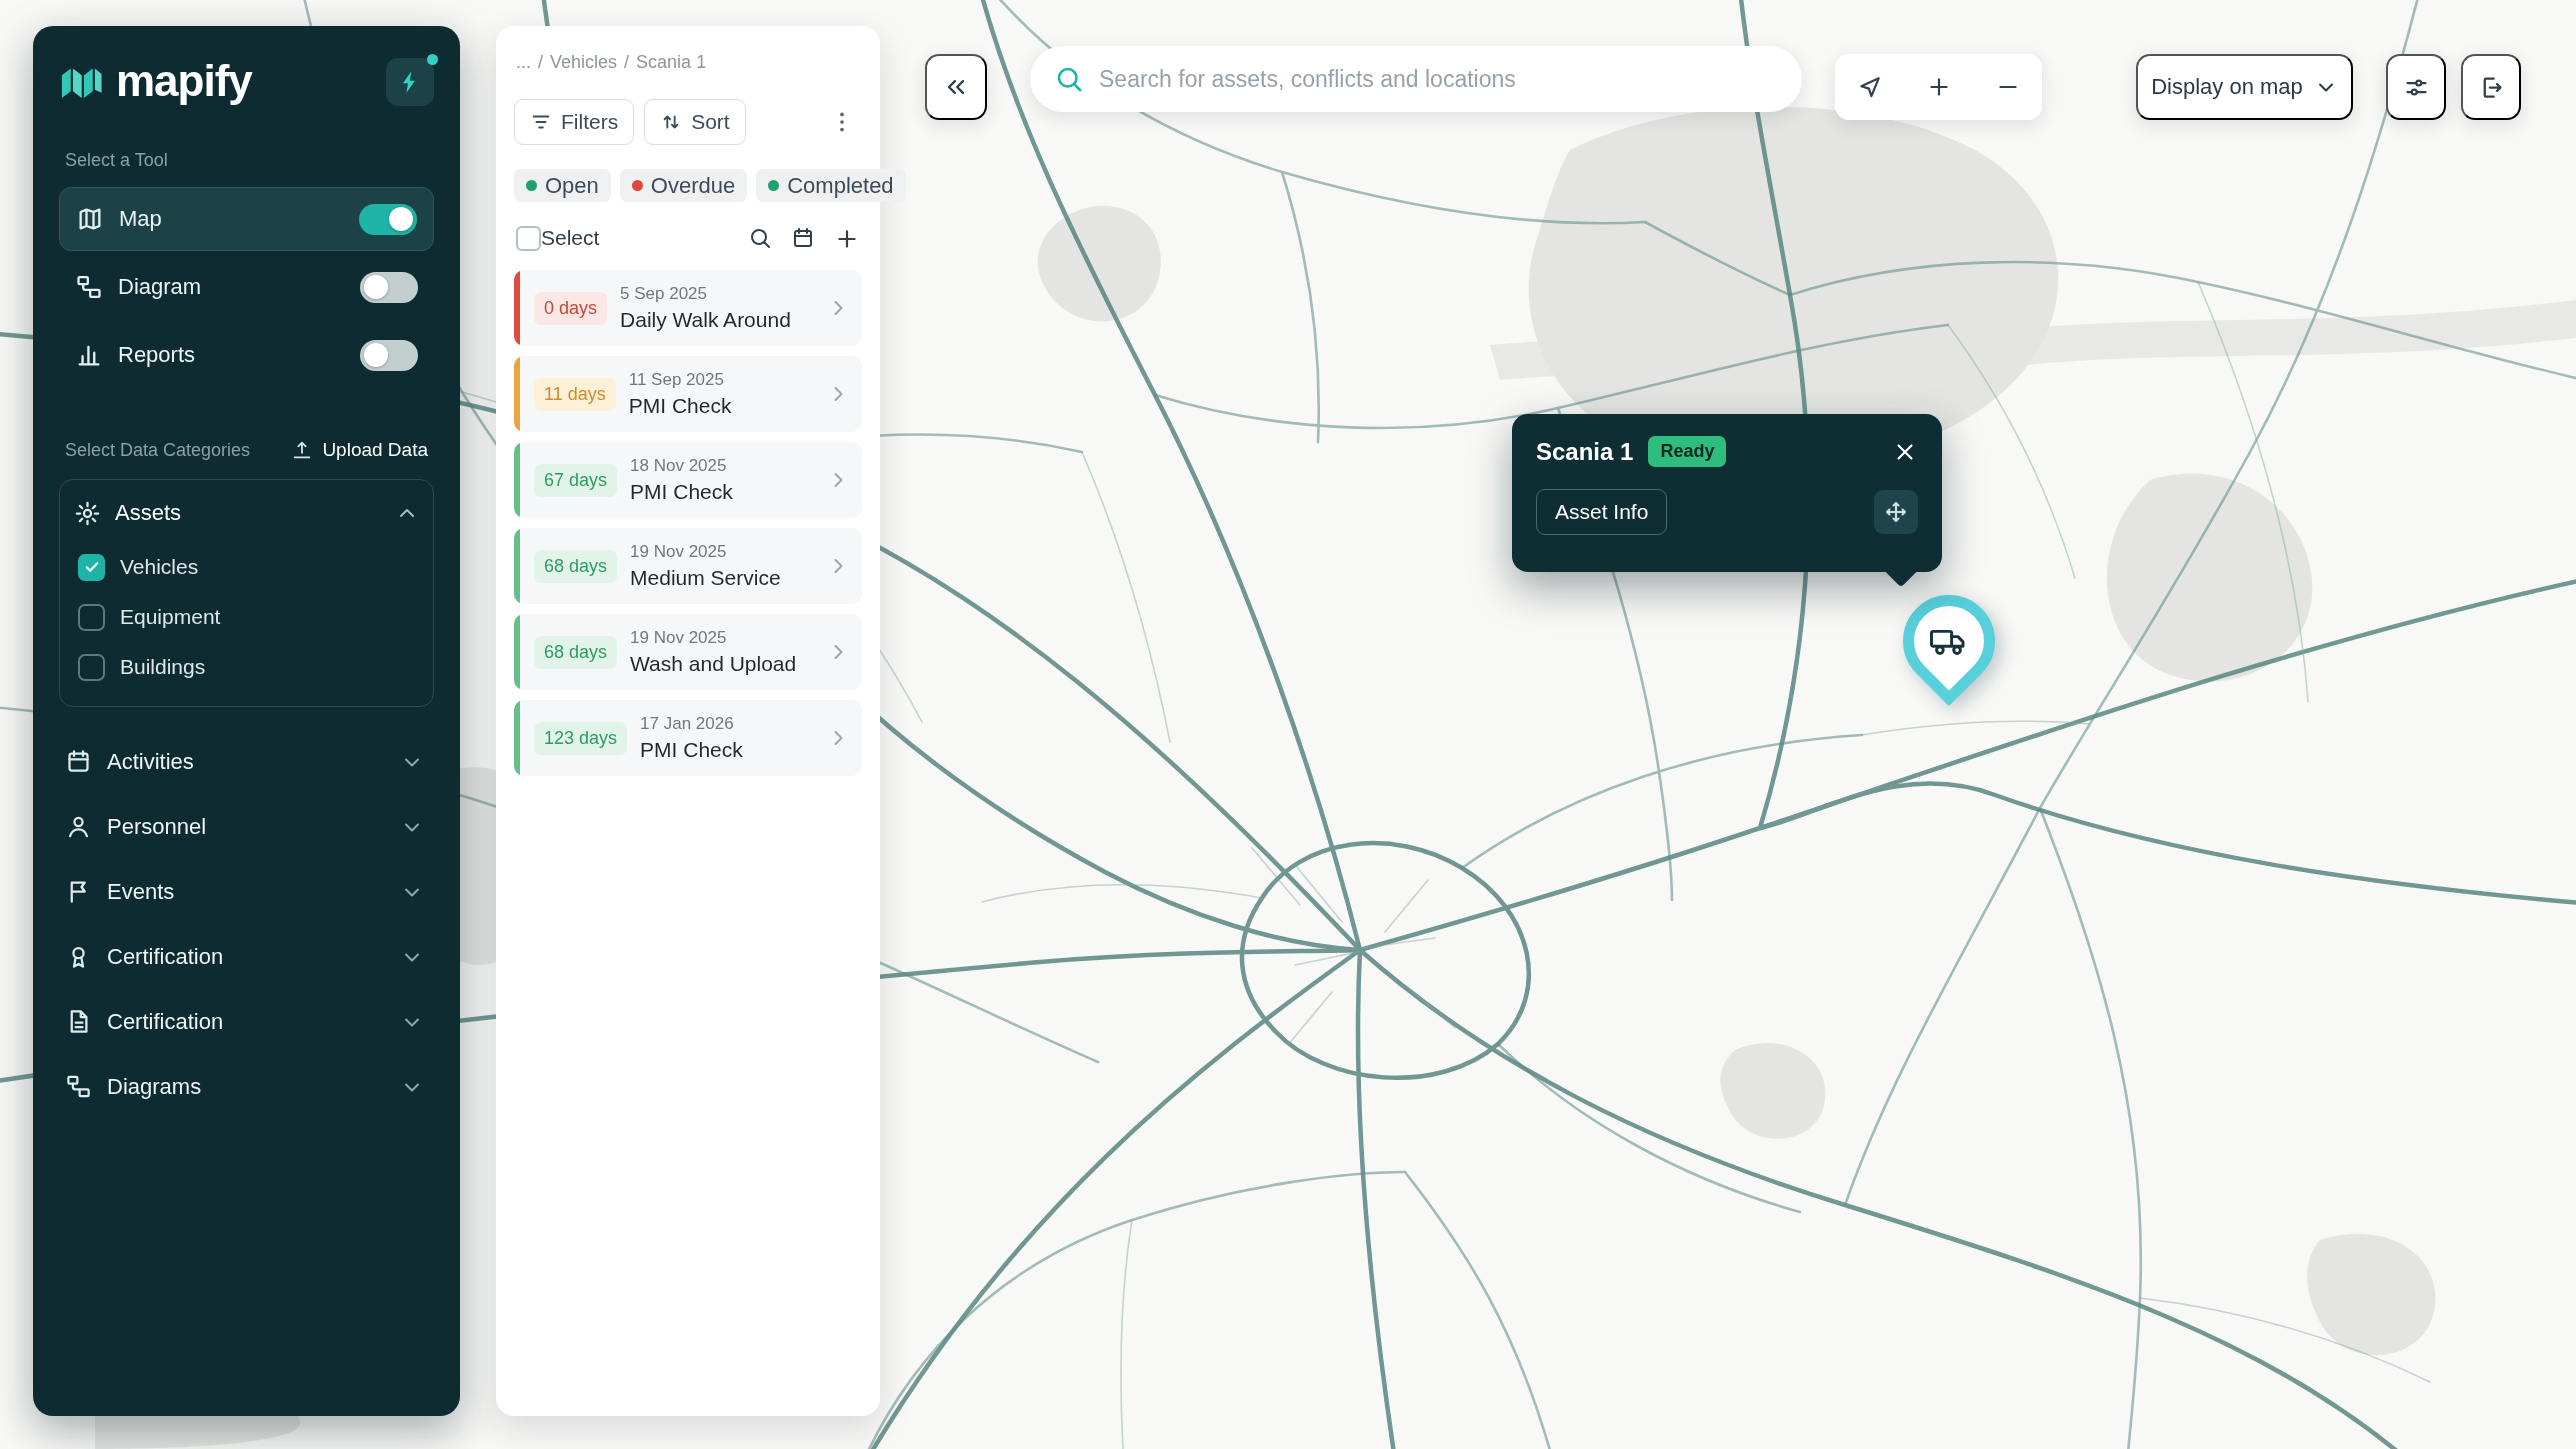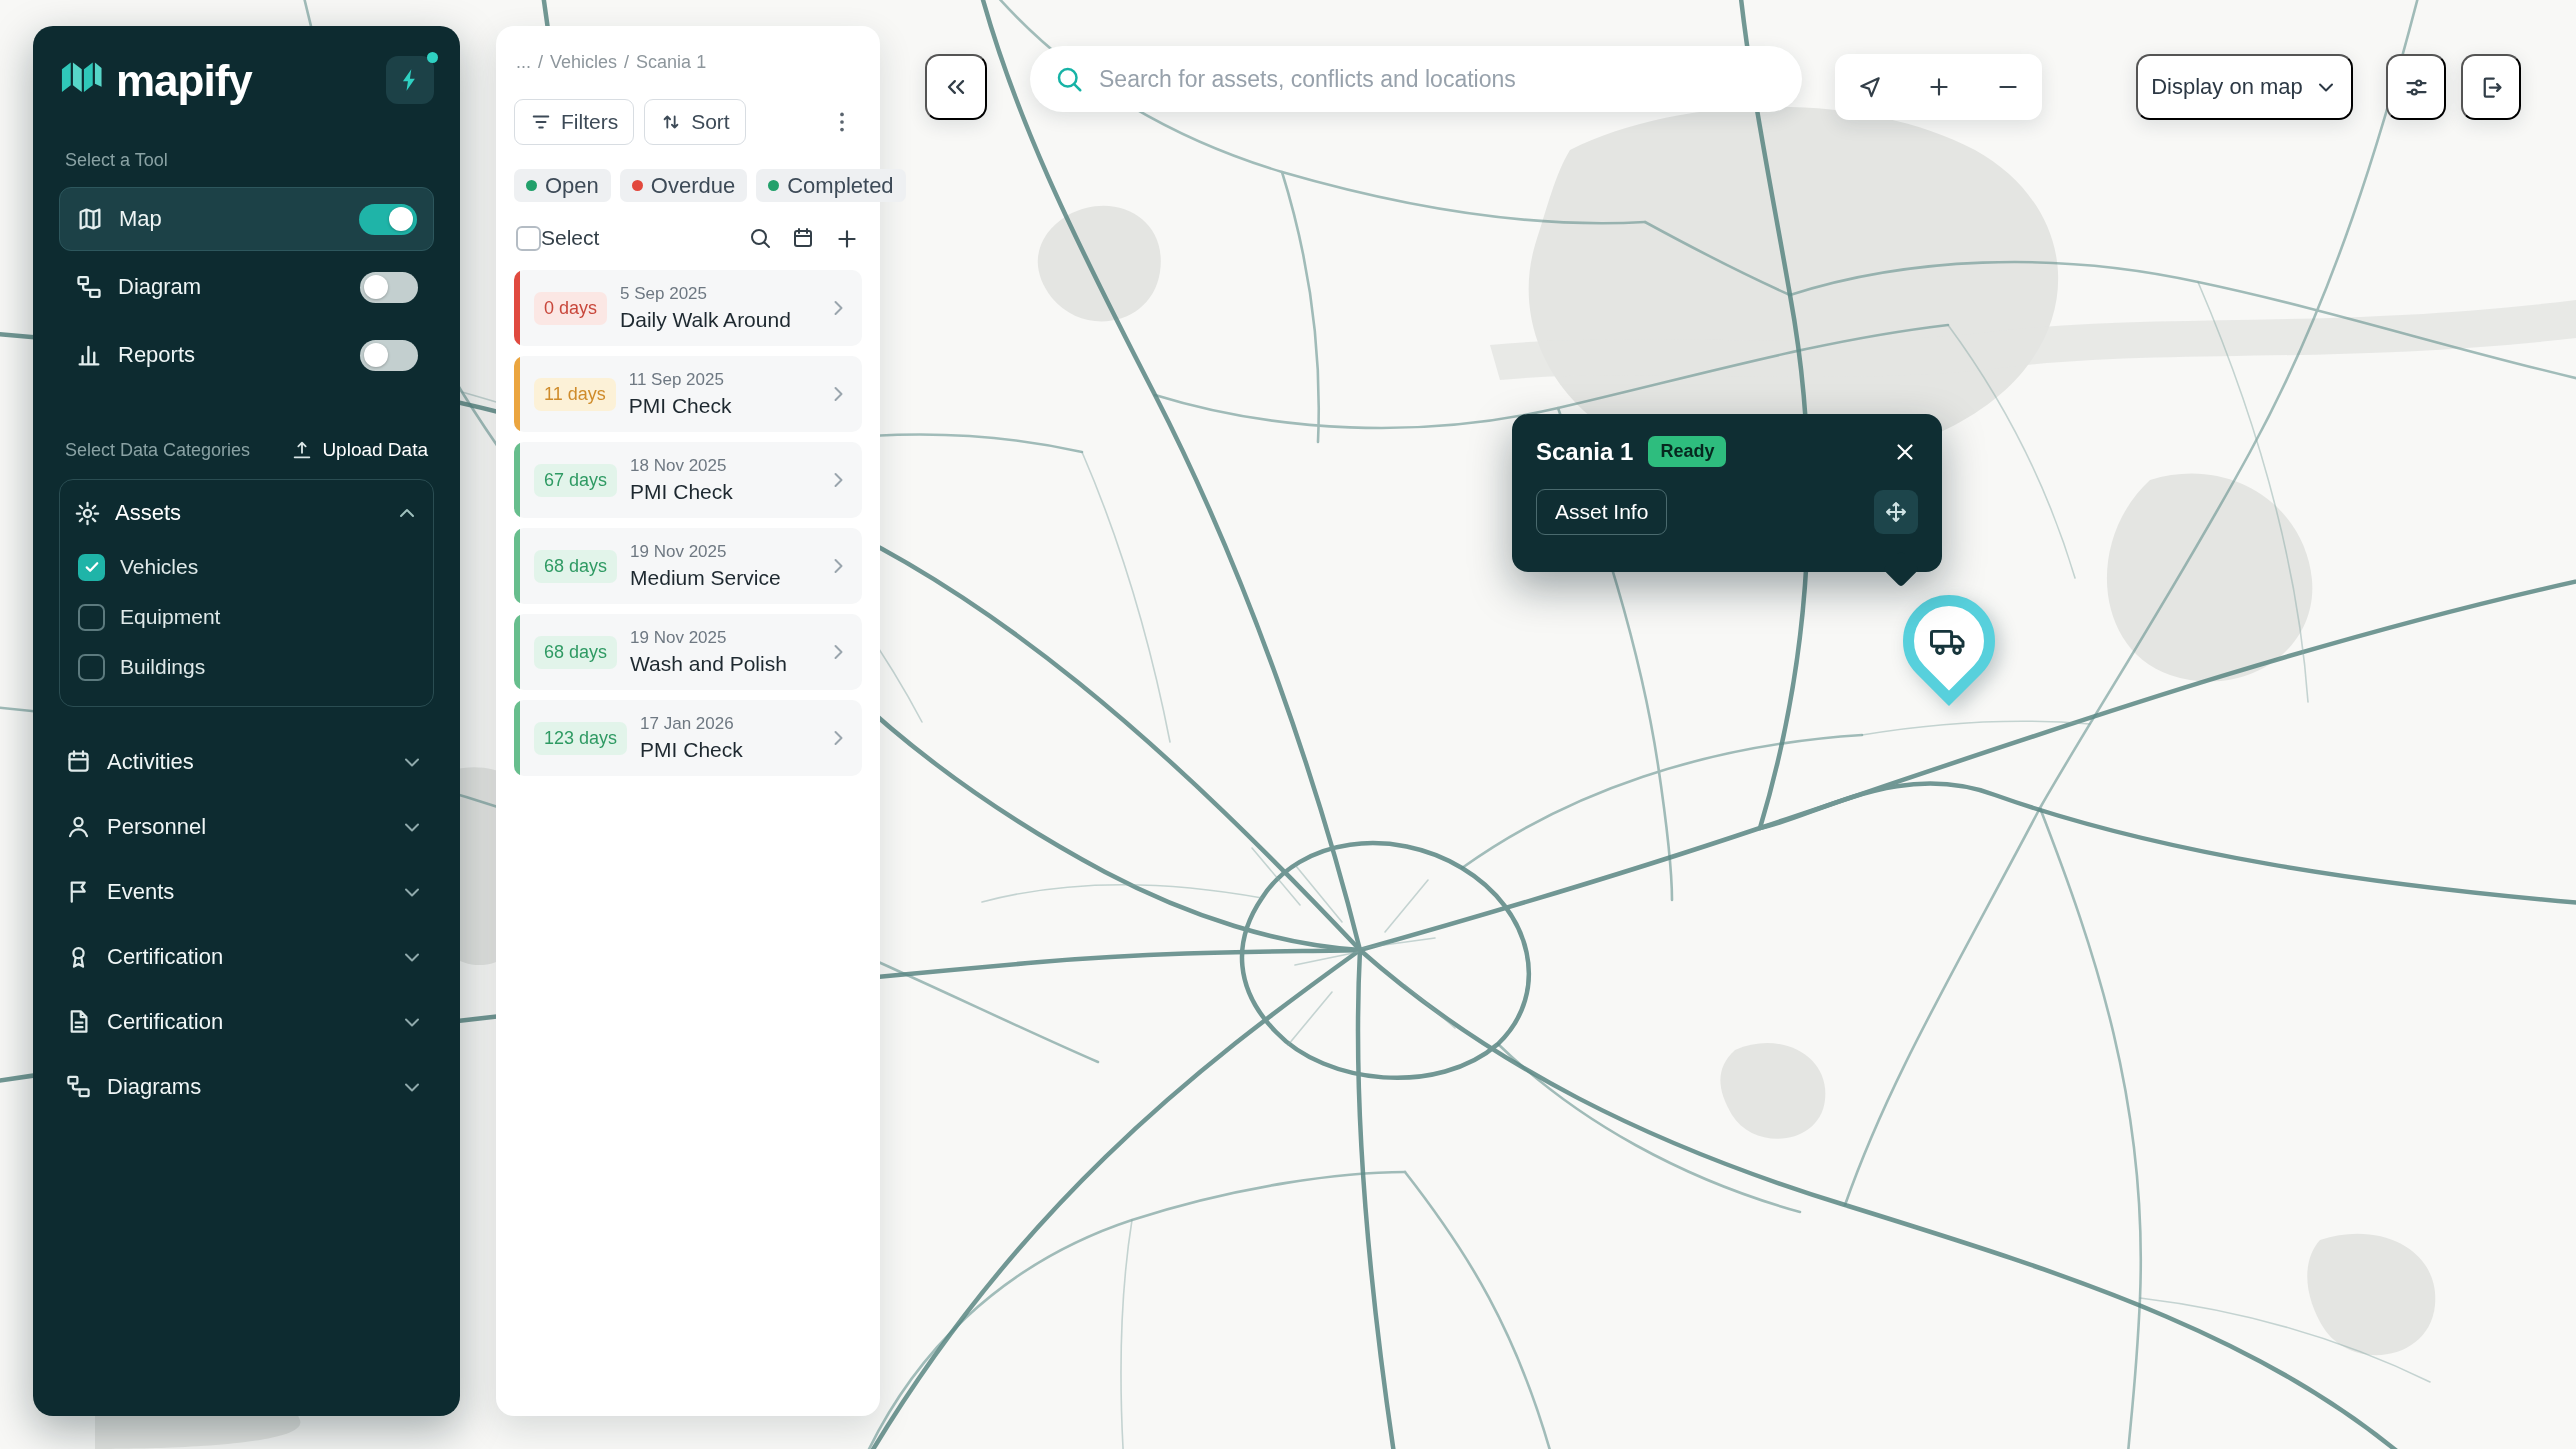--- a/index.html
+++ b/index.html
@@ -4,21 +4,21 @@
 <style>
   *{box-sizing:border-box;margin:0;padding:0}
   html,body{width:2576px;height:1449px}
   body{position:relative;overflow:hidden;font-family:"Liberation Sans",sans-serif;background:#f7f8f5}
   .map-svg{position:absolute;inset:0;width:100%;height:100%;z-index:0}
   .ic{display:block;fill:none;stroke:currentColor;stroke-width:2;stroke-linecap:round;stroke-linejoin:round}
 
   
   .sidebar{position:absolute;left:33px;top:26px;width:427px;height:1390px;background:#0d2b30;border-radius:20px;
     color:#fff;padding:30px 26px;z-index:5;box-shadow:0 14px 42px rgba(8,32,38,.35)}
-  .brand{display:flex;align-items:flex-start;gap:13px}
+  .brand{display:flex;align-items:flex-end;gap:13px}
   .brand-name{font-size:44px;font-weight:700;letter-spacing:-1px;color:#fff}
   .bolt-btn{margin-left:auto;width:48px;height:48px;border-radius:12px;background:#1c4147;position:relative;
     display:flex;align-items:center;justify-content:center;color:#2fd1c2;cursor:pointer}
   .bolt-dot{position:absolute;top:-4px;right:-4px;width:11px;height:11px;border-radius:50%;background:#2fd1c2}
   .sec-label{color:#8aa2a4;font-size:18px;margin:44px 6px 16px}
   .tool{height:64px;border-radius:12px;display:flex;align-items:center;gap:15px;padding:0 16px;font-size:22px;
     color:#eef5f5;margin-bottom:4px;cursor:pointer}
   .tool.active{background:#1c4147;border:1px solid #2d575d}
   .tool .ic{color:#e4efef}
   .toggle{margin-left:auto;width:58px;height:31px;border-radius:16px;position:relative;cursor:pointer}
@@ -509,21 +509,21 @@
         <span class="title">Medium Service</span>
       </span>
       <svg class="ic chev" width="24" height="24">
           <use href="#i-chev-right"></use>
         </svg>
     </div>
     <div class="task t-green">
       <span class="badge">68 days</span>
       <span class="meta">
         <span class="date">19 Nov 2025</span>
-        <span class="title">Wash and Polish</span>
+        <span class="title">Wash and Upload</span>
       </span>
       <svg class="ic chev" width="24" height="24">
           <use href="#i-chev-right"></use>
         </svg>
     </div>
     <div class="task t-green">
       <span class="badge">123 days</span>
       <span class="meta">
         <span class="date">17 Jan 2026</span>
         <span class="title">PMI Check</span>

